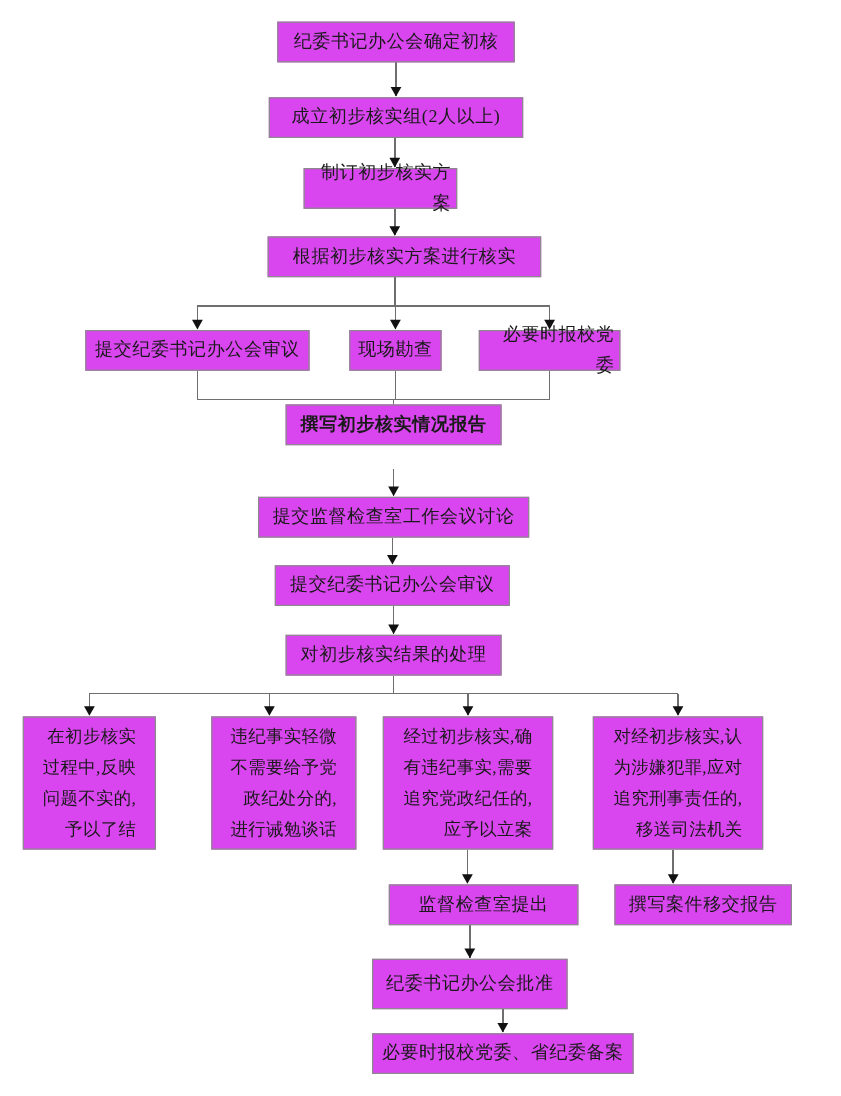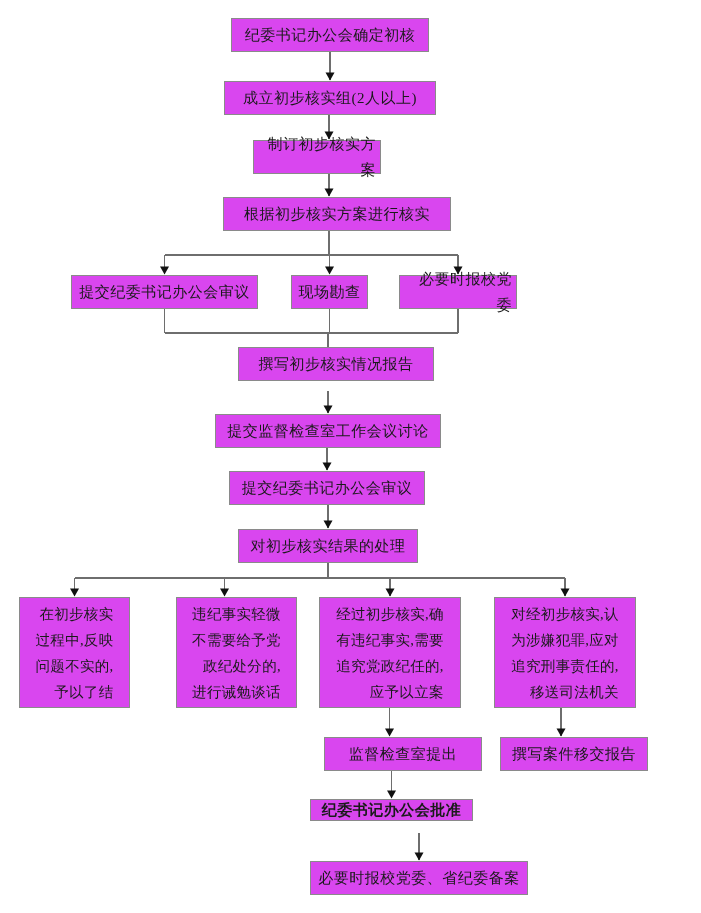--- a/index.html
+++ b/index.html
@@ -102,38 +102,38 @@
       <polygon points="414.5,852.5 423.5,852.5 419,860.5" fill="#111111"></polygon>
     </svg>
   <div id="node-layer">
       <div class="node" style="left: 231px; top: 18px; width: 198px; height: 34px; border-color: rgb(138, 138, 138); color: rgb(26, 26, 26);"><span class="node-label">纪委书记办公会确定初核</span></div>
       <div class="node" style="left: 224px; top: 81px; width: 212px; height: 34px; border-color: rgb(138, 138, 138); color: rgb(26, 26, 26);"><span class="node-label">成立初步核实组(2人以上)</span></div>
       <div class="node" style="left: 253px; top: 140px; width: 128px; height: 34px; border-color: rgb(138, 138, 138); color: rgb(26, 26, 26);"><span class="node-label">制订初步核实方案</span></div>
       <div class="node" style="left: 223px; top: 197px; width: 228px; height: 34px; border-color: rgb(138, 138, 138); color: rgb(26, 26, 26);"><span class="node-label">根据初步核实方案进行核实</span></div>
       <div class="node" style="left: 71px; top: 275px; width: 187px; height: 34px; border-color: rgb(138, 138, 138); color: rgb(26, 26, 26);"><span class="node-label">提交纪委书记办公会审议</span></div>
       <div class="node" style="left: 291px; top: 275px; width: 77px; height: 34px; border-color: rgb(138, 138, 138); color: rgb(26, 26, 26);"><span class="node-label">现场勘查</span></div>
       <div class="node" style="left: 399px; top: 275px; width: 118px; height: 34px; border-color: rgb(138, 138, 138); color: rgb(26, 26, 26);"><span class="node-label">必要时报校党委</span></div>
-      <div class="node" style="left: 238px; top: 347px; width: 196px; height: 34px; border-color: rgb(138, 138, 138); color: rgb(26, 26, 26);"><span class="node-label">撰写初步核实情况报告</span></div>
+      <div class="node" style="left: 238px; top: 337px; width: 180px; height: 34px; border-color: rgb(138, 138, 138); color: rgb(26, 26, 26); font-weight: bold;"><span class="node-label">撰写初步核实情况报告</span></div>
       <div class="node" style="left: 215px; top: 414px; width: 226px; height: 34px; border-color: rgb(138, 138, 138); color: rgb(26, 26, 26);"><span class="node-label">提交监督检查室工作会议讨论</span></div>
       <div class="node" style="left: 229px; top: 471px; width: 196px; height: 34px; border-color: rgb(138, 138, 138); color: rgb(26, 26, 26);"><span class="node-label">提交纪委书记办公会审议</span></div>
       <div class="node" style="left: 238px; top: 529px; width: 180px; height: 34px; border-color: rgb(138, 138, 138); color: rgb(26, 26, 26);"><span class="node-label">对初步核实结果的处理</span></div>
       <div class="node multiline" style="left: 19px; top: 597px; width: 111px; height: 111px; border-color: rgb(138, 138, 138); color: rgb(26, 26, 26);"><span class="node-label">在初步核实
 过程中,反映
 问题不实的,
 予以了结</span></div>
       <div class="node multiline" style="left: 176px; top: 597px; width: 121px; height: 111px; border-color: rgb(138, 138, 138); color: rgb(26, 26, 26);"><span class="node-label">违纪事实轻微
 不需要给予党
 政纪处分的,
 进行诫勉谈话</span></div>
       <div class="node multiline" style="left: 319px; top: 597px; width: 142px; height: 111px; border-color: rgb(138, 138, 138); color: rgb(26, 26, 26);"><span class="node-label">经过初步核实,确
 有违纪事实,需要
 追究党政纪任的,
 应予以立案</span></div>
       <div class="node multiline" style="left: 494px; top: 597px; width: 142px; height: 111px; border-color: rgb(138, 138, 138); color: rgb(26, 26, 26);"><span class="node-label">对经初步核实,认
 为涉嫌犯罪,应对
 追究刑事责任的,
 移送司法机关</span></div>
       <div class="node" style="left: 324px; top: 737px; width: 158px; height: 34px; border-color: rgb(138, 138, 138); color: rgb(26, 26, 26);"><span class="node-label">监督检查室提出</span></div>
-      <div class="node" style="left: 500px; top: 737px; width: 148px; height: 34px; border-color: rgb(138, 138, 138); color: rgb(26, 26, 26);"><span class="node-label">撰写案件移交报告</span></div>
-      <div class="node" style="left: 310px; top: 799px; width: 163px; height: 22px; border-color: rgb(138, 138, 138); color: rgb(26, 26, 26); font-weight: bold;"><span class="node-label">纪委书记办公会批准</span></div>
+      <div class="node" style="left: 512px; top: 737px; width: 148px; height: 34px; border-color: rgb(138, 138, 138); color: rgb(26, 26, 26);"><span class="node-label">撰写案件移交报告</span></div>
+      <div class="node" style="left: 310px; top: 799px; width: 163px; height: 42px; border-color: rgb(138, 138, 138); color: rgb(26, 26, 26);"><span class="node-label">纪委书记办公会批准</span></div>
       <div class="node" style="left: 310px; top: 861px; width: 218px; height: 34px; border-color: rgb(138, 138, 138); color: rgb(26, 26, 26);"><span class="node-label">必要时报校党委、省纪委备案</span></div>
     </div>
 </div>
 
 </body></html>

